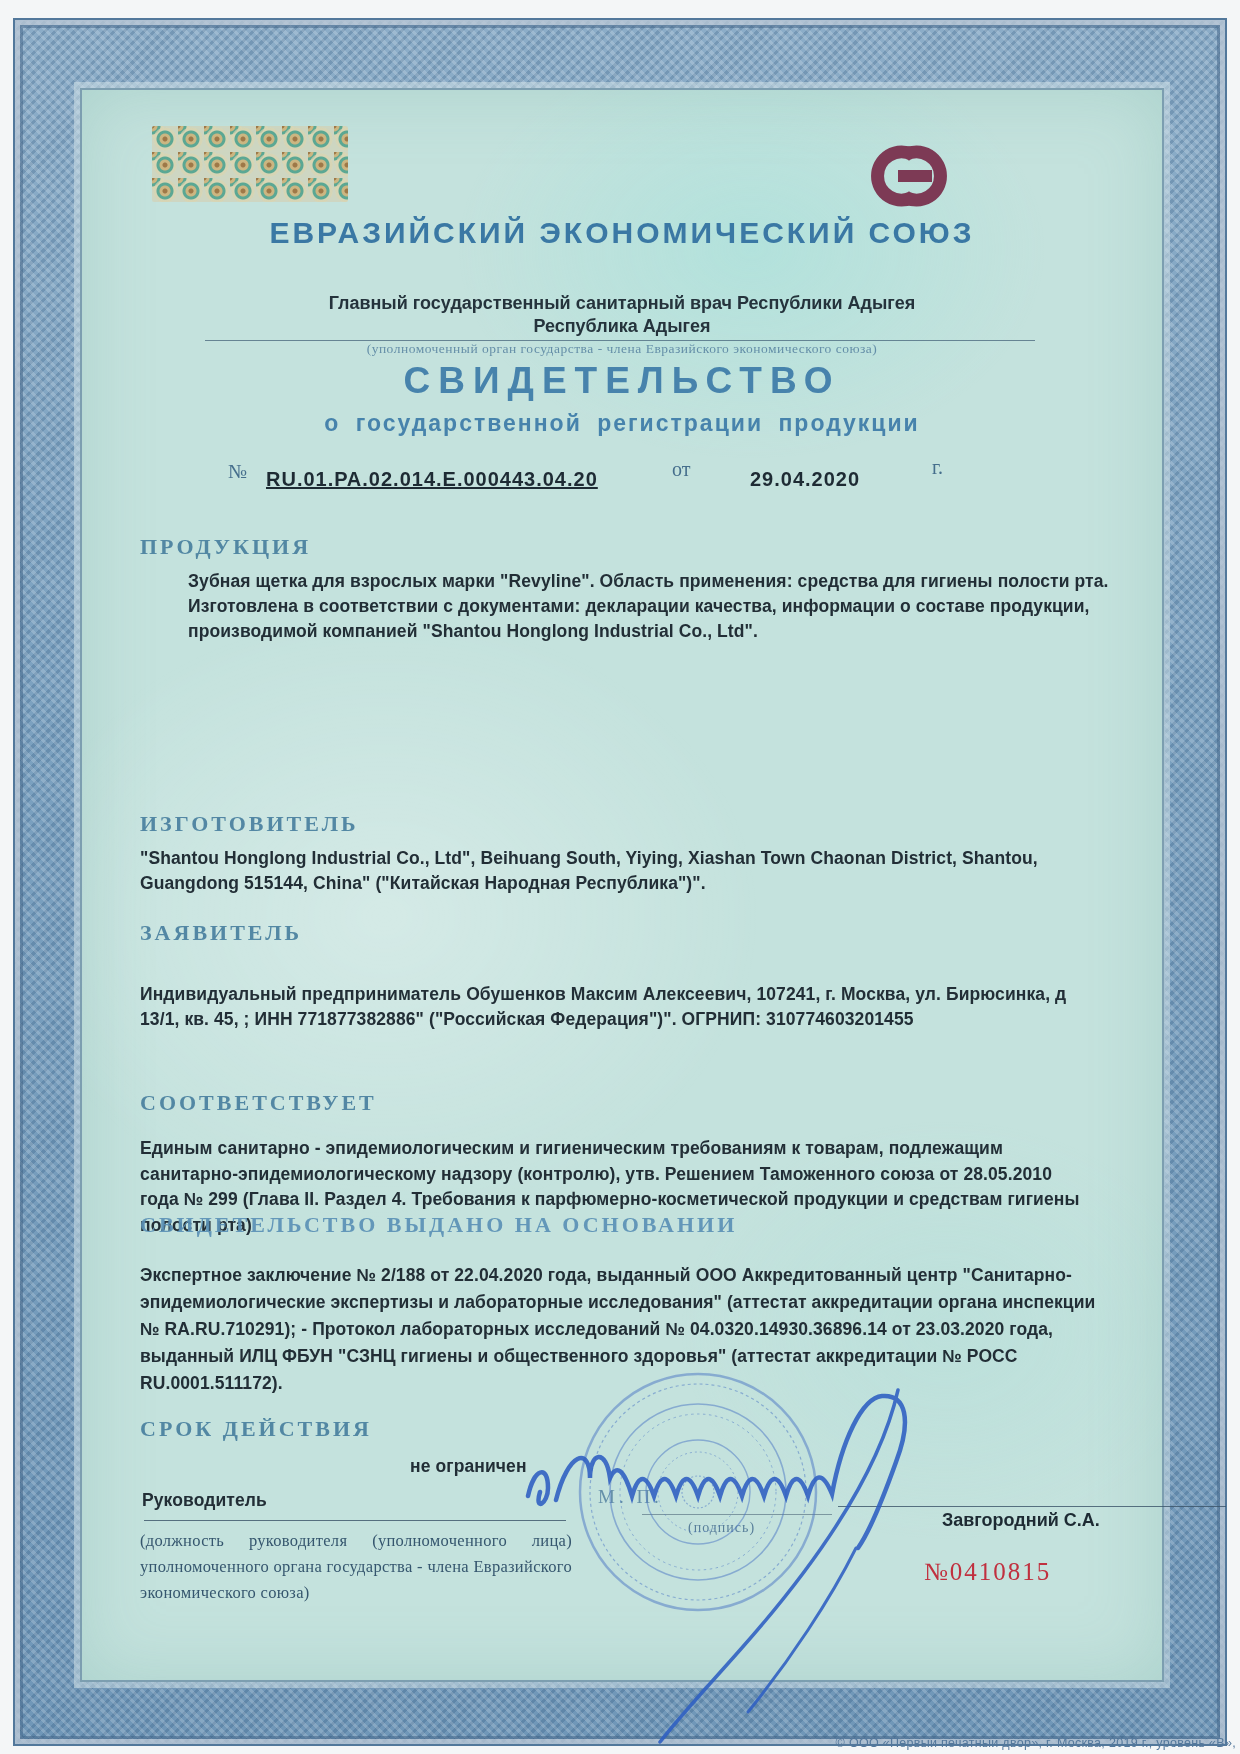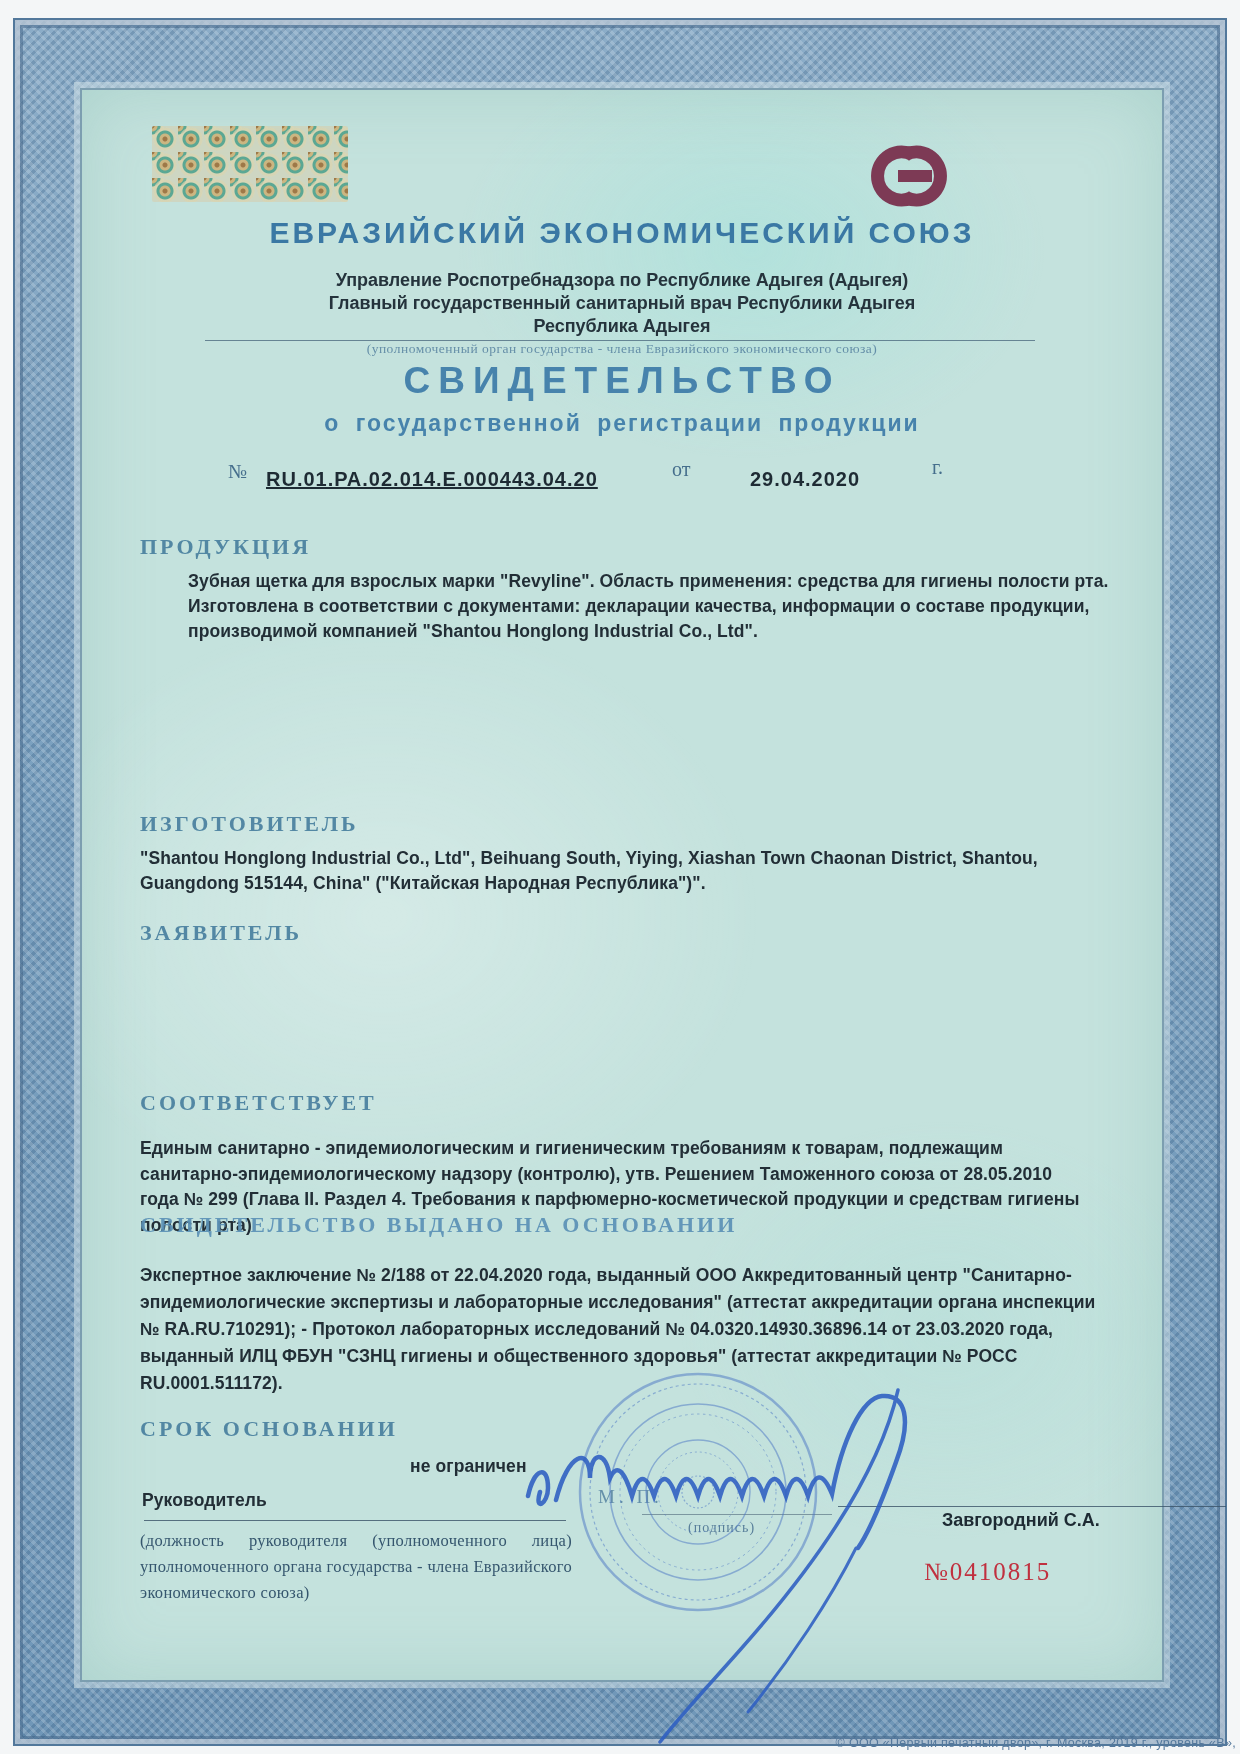--- a/index.html
+++ b/index.html
@@ -71,21 +71,20 @@
 
     <div class="abs" style="left:764px;top:48px;width:112px;height:76px;">
       <svg width="112" height="76" viewBox="0 0 112 76">
         <path d="M 66.4 16.6 A 24 24 0 1 0 66.4 59.4" fill="none" stroke="#7d3a55" stroke-width="13"></path>
         <path d="M 59.6 16.6 A 24 24 0 1 1 59.6 59.4" fill="none" stroke="#7d3a55" stroke-width="13"></path>
         <path d="M 52 38 H 86" fill="none" stroke="#7d3a55" stroke-width="12"></path>
       </svg>
     </div>
 
     <div class="abs ctr serifh union-title" style="top:126px;">ЕВРАЗИЙСКИЙ ЭКОНОМИЧЕСКИЙ СОЮЗ</div>
-    <div class="abs ctr auth" style="top:179px;">Управление Роспотребнадзора по Республике Адыгея (Адыгея)</div>
     <div class="abs ctr auth" style="top:202px;">Главный государственный санитарный врач Республики Адыгея</div>
     <div class="abs ctr auth" style="top:225px;">Республика Адыгея</div>
     <div class="abs rule" style="left:123px;top:250px;width:830px;"></div>
     <div class="abs ctr auth-note" style="top:251px;">(уполномоченный орган государства - члена Евразийского экономического союза)</div>
 
     <div class="abs ctr serifh doc-title" style="top:270px;">СВИДЕТЕЛЬСТВО</div>
     <div class="abs ctr serifh doc-sub" style="top:320px;">о государственной регистрации продукции</div>
 
     <div class="abs numlbl" style="left:146px;top:370px;">№</div>
     <div class="abs numval" style="left:184px;top:378px;text-decoration:underline;">RU.01.РА.02.014.Е.000443.04.20</div>
@@ -93,28 +92,29 @@
     <div class="abs numval" style="left:668px;top:378px;">29.04.2020</div>
     <div class="abs numlbl" style="left:850px;top:366px;">г.</div>
 
     <div class="abs sec-h" style="left:58px;top:444px;">ПРОДУКЦИЯ</div>
     <div class="abs body-t" style="left:58px;top:479px;width:968px;margin-left:48px;">Зубная щетка для взрослых марки "Revyline". Область применения: средства для гигиены полости рта. Изготовлена в соответствии с документами: декларации качества, информации о составе продукции, производимой компанией "Shantou Honglong Industrial Co., Ltd".</div>
 
     <div class="abs sec-h" style="left:58px;top:721px;">ИЗГОТОВИТЕЛЬ</div>
     <div class="abs body-t" style="left:58px;top:756px;width:945px;">"Shantou Honglong Industrial Co., Ltd", Beihuang South, Yiying, Xiashan Town Chaonan District, Shantou, Guangdong 515144, China" ("Китайская Народная Республика")".</div>
 
     <div class="abs sec-h" style="left:58px;top:830px;">ЗАЯВИТЕЛЬ</div>
+    <div class="abs body-t" style="left:58px;top:892px;width:962px;">Индивидуальный предприниматель Обушенков Максим Алексеевич, 107241, г. Москва, ул. Бирюсинка, д 13/1, кв. 45, ; ИНН 771877382886" ("Российская Федерация")". ОГРНИП: 310774603201455</div>
 
     <div class="abs sec-h" style="left:58px;top:1000px;">СООТВЕТСТВУЕТ</div>
     <div class="abs body-t" style="left:58px;top:1046px;width:952px;line-height:25.5px;">Единым санитарно - эпидемиологическим и гигиеническим требованиям к товарам, подлежащим санитарно-эпидемиологическому надзору (контролю), утв. Решением Таможенного союза от 28.05.2010 года № 299 (Глава II. Раздел 4. Требования к парфюмерно-косметической продукции и средствам гигиены полости рта)</div>
 
     <div class="abs sec-h light" style="left:58px;top:1122px;">СВИДЕТЕЛЬСТВО ВЫДАНО НА ОСНОВАНИИ</div>
     <div class="abs body-t" style="left:58px;top:1172px;width:958px;line-height:27px;">Экспертное заключение № 2/188 от 22.04.2020 года, выданный ООО Аккредитованный центр "Санитарно-эпидемиологические экспертизы и лабораторные исследования" (аттестат аккредитации органа инспекции № RA.RU.710291); - Протокол лабораторных исследований № 04.0320.14930.36896.14 от 23.03.2020 года, выданный ИЛЦ ФБУН "СЗНЦ гигиены и общественного здоровья" (аттестат аккредитации № РОСС RU.0001.511172).</div>
 
-    <div class="abs sec-h" style="left:58px;top:1326px;">СРОК ОСНОВАНИИ</div>
+    <div class="abs sec-h" style="left:58px;top:1326px;">СРОК ДЕЙСТВИЯ</div>
     <div class="abs body-t" style="left:328px;top:1364px;">не ограничен</div>
 
     <div class="abs body-t" style="left:60px;top:1398px;">Руководитель</div>
     <div class="abs sig-line" style="left:62px;top:1430px;width:422px;"></div>
     <div class="abs mp" style="left:516px;top:1396px;">М. П.</div>
     <div class="abs sig-line" style="left:560px;top:1424px;width:190px;opacity:.65;"></div>
     <div class="abs sign-cap" style="left:606px;top:1430px;">(подпись)</div>
     <div class="abs sig-line" style="left:756px;top:1416px;width:388px;"></div>
     <div class="abs signer" style="left:860px;top:1420px;">Завгородний С.А.</div>
     <div class="abs pos-note" style="left:58px;top:1438px;">(должность руководителя (уполномоченного лица) уполномоченного органа государства - члена Евразийского экономического союза)</div>

